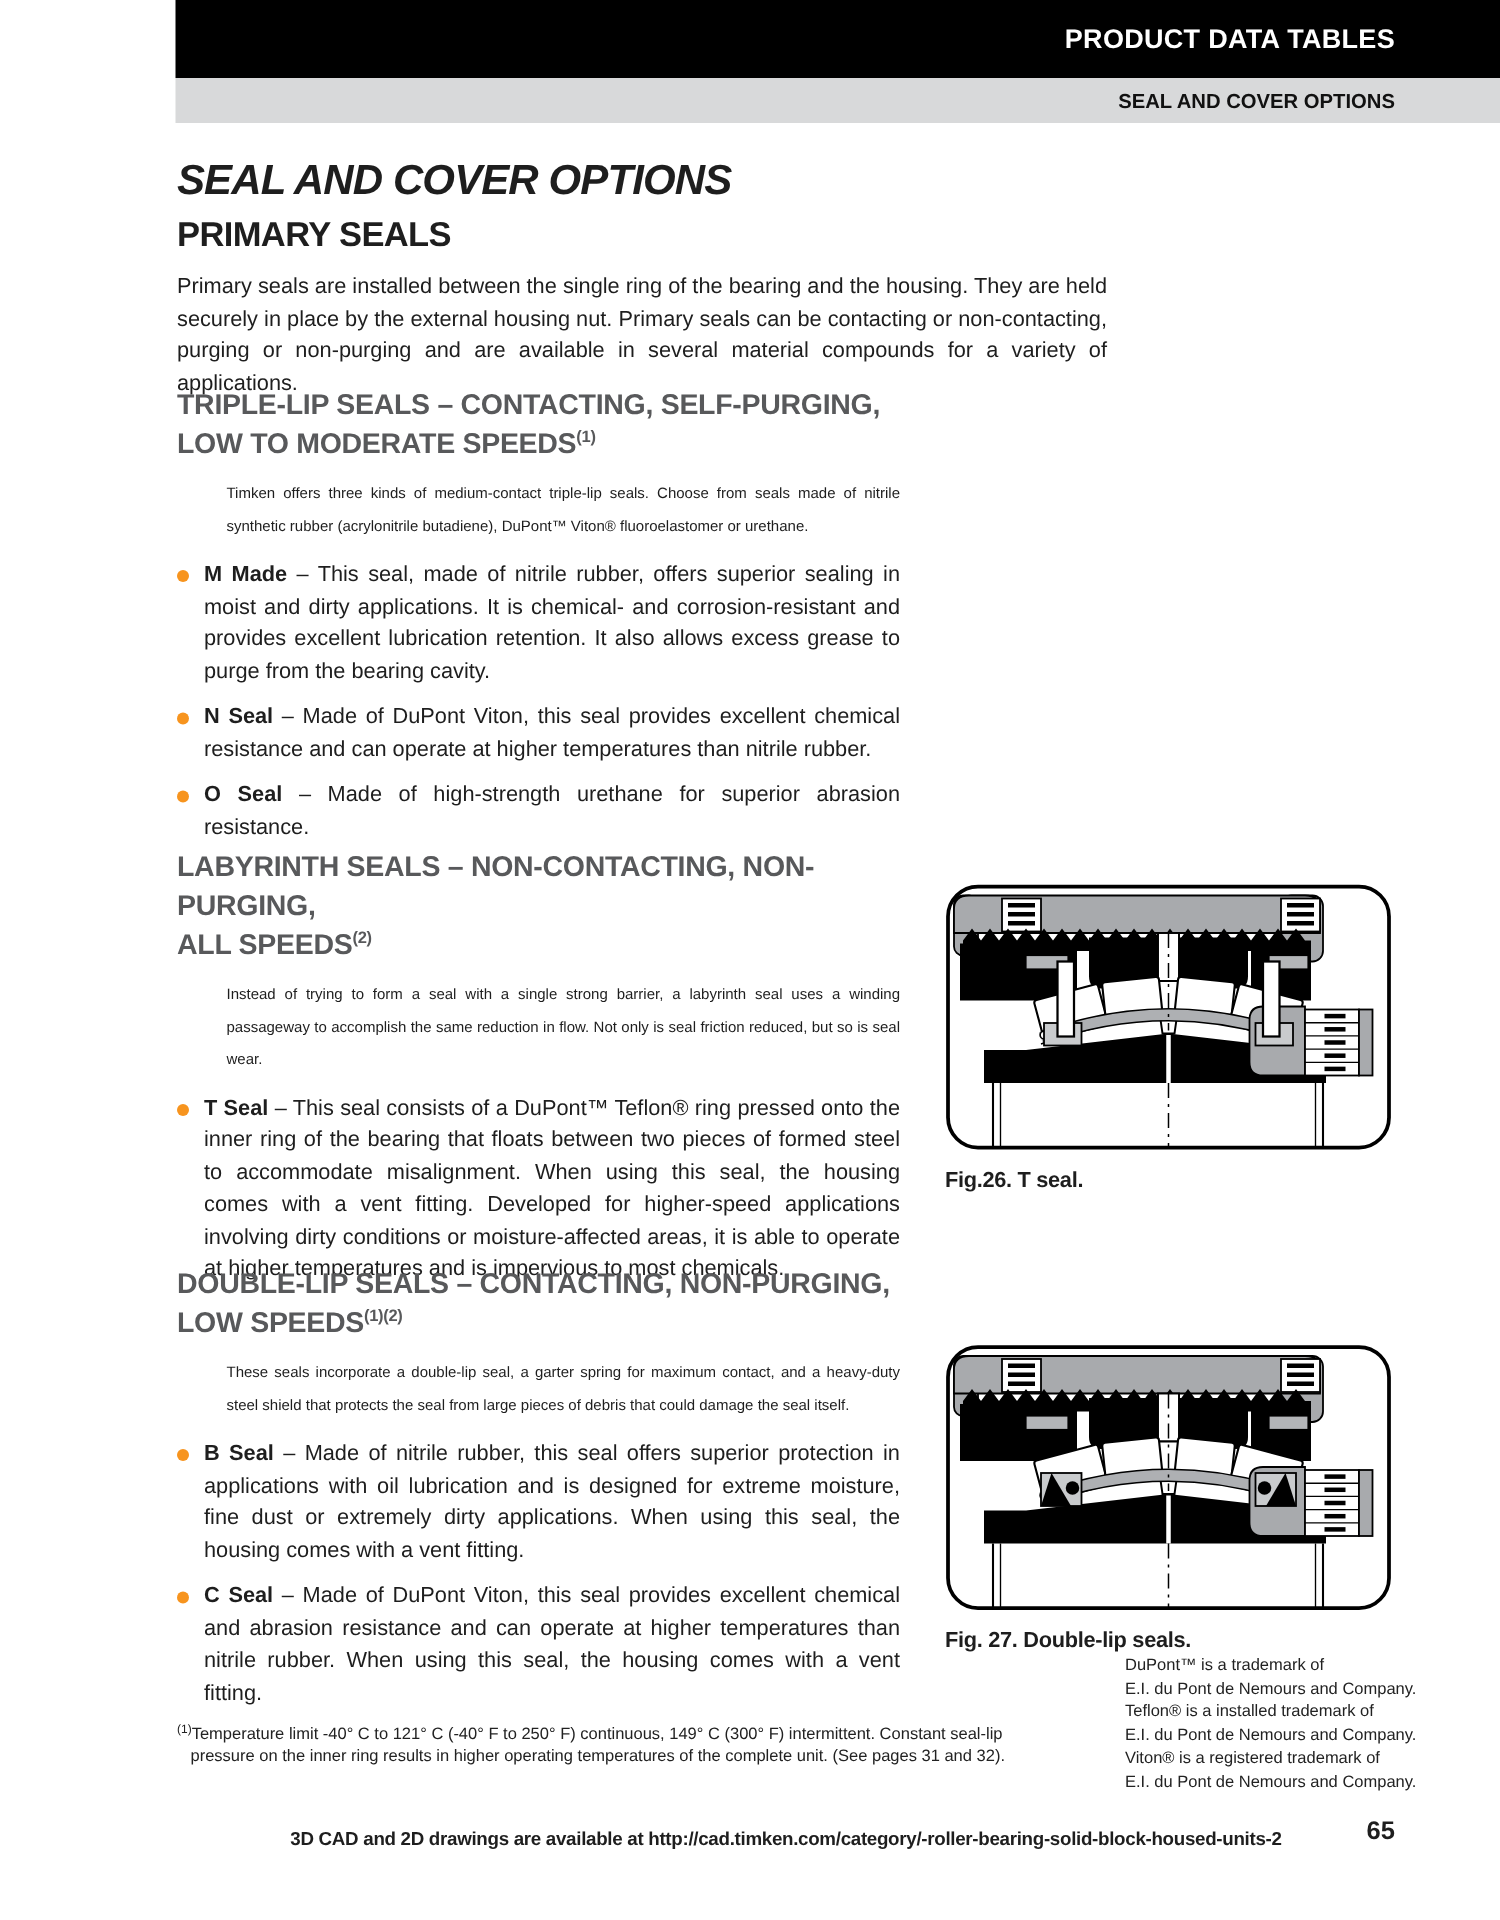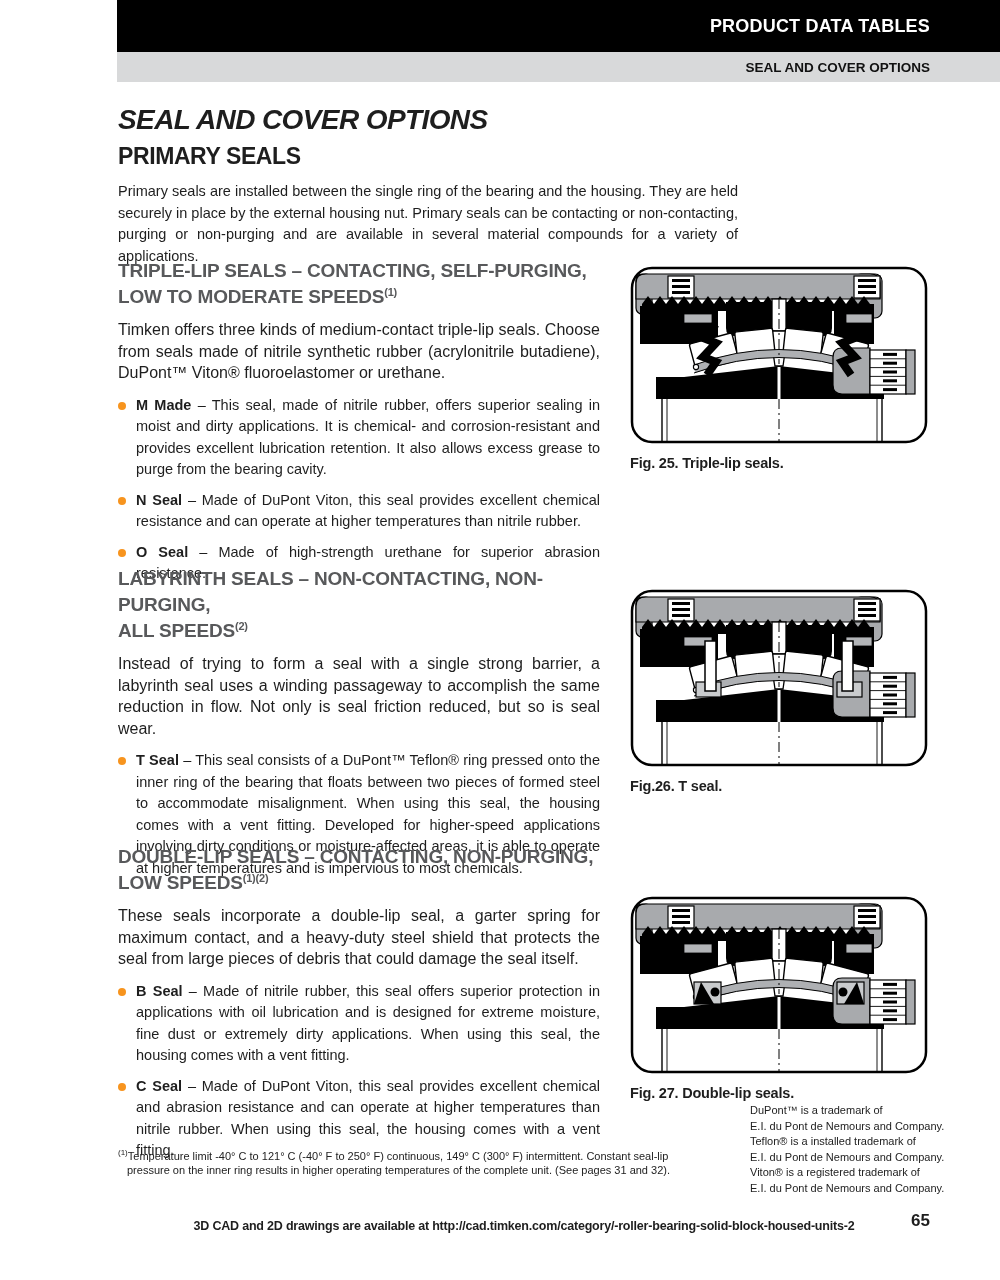--- a/index.html
+++ b/index.html
@@ -15,21 +15,21 @@
   .hdr-gray .t{color:#111;font-weight:bold;font-size:13.5px;}
 
   .title{position:absolute;left:118px;top:104px;font-size:28px;font-weight:bold;font-style:italic;letter-spacing:-.6px;}
   .subtitle{position:absolute;left:118px;top:143px;font-size:23px;font-weight:bold;letter-spacing:-.4px;}
   .intro{position:absolute;left:118px;top:181px;width:620px;font-size:14.5px;line-height:21.5px;text-align:justify;}
 
   .section{position:absolute;left:118px;width:482px;}
   #sec1{top:258px}#sec2{top:566px}#sec3{top:844px}
   .sec-h{color:#58595b;font-weight:bold;font-size:19px;line-height:26px;letter-spacing:-.2px;}
   .sec-h sup{font-size:11px;line-height:0;}
-  .sec-body{margin-top:9px;font-size:16px;line-height:21.5px;text-align:justify;}
+  .sec-body{margin-top:9px;font-size:10px;line-height:21.5px;text-align:justify;margin-left:33px;}
   .bullets{margin-top:11px;}
   .bullet{display:flex;margin-bottom:9px;}
   .dot{flex:0 0 auto;width:8px;height:8px;border-radius:50%;background:#f7941e;margin:7px 10px 0 0;}
   .btxt{flex:1;font-size:14.5px;line-height:21.5px;text-align:justify;}
 
   
   .figure{position:absolute;left:630px;width:300px;}
   #fig25{top:266px}#fig26{top:589px}#fig27{top:896px}
   .fig-cap{margin-top:7px;font-weight:bold;font-size:14.5px;letter-spacing:-.2px;}
 
@@ -207,27 +207,20 @@
         <span class="dot"></span>
         <div class="btxt"><b>B Seal</b><span> – Made of nitrile rubber, this seal offers superior protection in applications with oil lubrication and is designed for extreme moisture, fine dust or extremely dirty applications. When using this seal, the housing comes with a vent fitting.</span></div>
       </div>
       <div class="bullet">
         <span class="dot"></span>
         <div class="btxt"><b>C Seal</b><span> – Made of DuPont Viton, this seal provides excellent chemical and abrasion resistance and can operate at higher temperatures than nitrile rubber. When using this seal, the housing comes with a vent fitting.</span></div>
       </div>
     </div>
   </div>
 
-  <div class="figure" id="fig25">
-    <svg viewBox="0 0 298 178" width="298" height="178">
-      <use href="#fig-base"></use>
-      <use href="#seal-triple"></use>
-    </svg>
-    <div class="fig-cap">Fig. 25. Triple-lip seals.</div>
-  </div>
 
   <div class="figure" id="fig26">
     <svg viewBox="0 0 298 178" width="298" height="178">
       <use href="#fig-base"></use>
       <use href="#seal-t"></use>
     </svg>
     <div class="fig-cap">Fig.26. T seal.</div>
   </div>
 
   <div class="figure" id="fig27">

